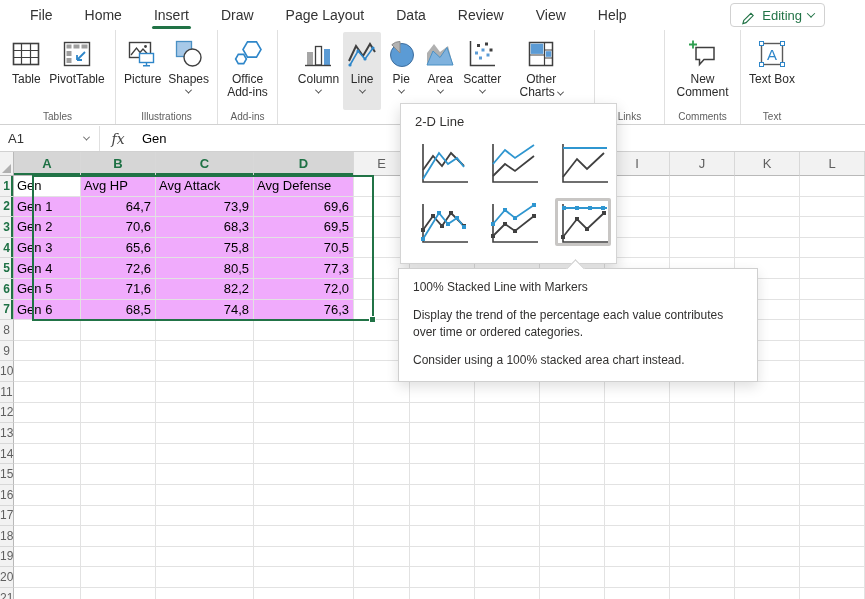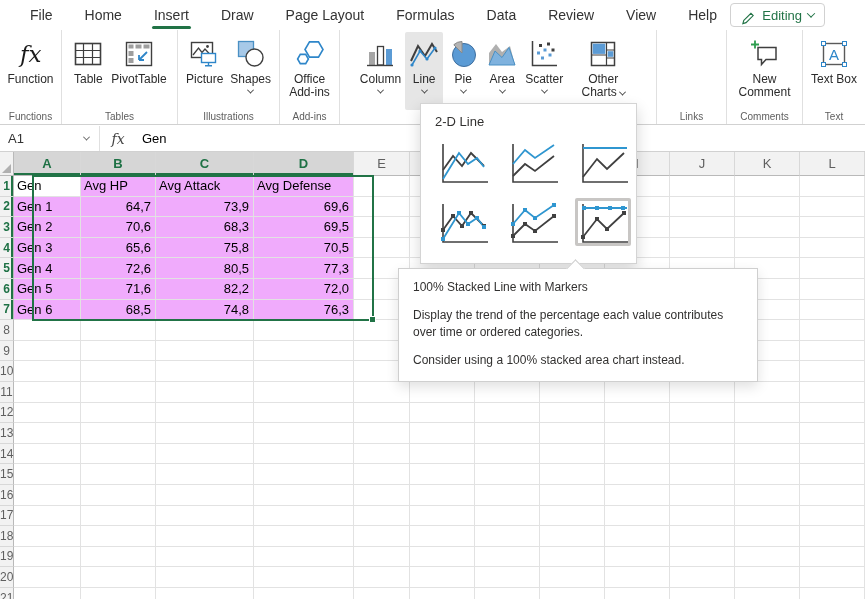--- a/index.html
+++ b/index.html
@@ -68,21 +68,21 @@
     font-size:13px; color:#000; display:flex; align-items:center; white-space:nowrap; overflow:hidden; }
   .cell.left { justify-content:flex-start; padding-left:3px; }
   .cell.right { justify-content:flex-end; padding-right:4px; }
   .cell.sel { background:#f0abfc; }
   .cell.active { background:#fff; }
   .sel-border { position:absolute; border:2px solid #217346; pointer-events:none; }
   .fill-handle { position:absolute; width:7px; height:7px; background:#217346;
     border:1px solid #fff; pointer-events:none; }
 
   
-  .panel { position:absolute; left:420px; top:103px; width:217px; height:161px;
+  .panel { position:absolute; left:400px; top:103px; width:217px; height:161px;
     background:#fff; border:1px solid #d4d4d4; box-shadow:0 6px 14px rgba(0,0,0,.16); z-index:20; }
   .panel-title { padding:10px 0 0 14px; font-size:13px; color:#323130; }
   .thumbs { display:flex; flex-wrap:wrap; gap:12px 14px; padding:9px 0 0 14px; width:217px; }
   .thumb { width:56px; height:48px; display:flex; align-items:center; justify-content:center;
     background:#fff; }
   .thumb.hl { border:3px solid #c8c6c4; border-radius:2px; }
 
   
   .caret { position:absolute; left:569px; top:262px; width:13px; height:13px; background:#fff;
     border-left:1px solid #cfcfcf; border-top:1px solid #cfcfcf; transform:rotate(45deg); z-index:25; }
@@ -264,47 +264,35 @@
   </defs>
 </svg>
 
 <div class="menubar">
   <div class="menu-tabs">
       <div class="mtab">File</div>
       <div class="mtab">Home</div>
       <div class="mtab active">Insert</div>
       <div class="mtab">Draw</div>
       <div class="mtab">Page Layout</div>
-      <div class="mtab">Formulas</div>
       <div class="mtab">Data</div>
       <div class="mtab">Review</div>
       <div class="mtab">View</div>
       <div class="mtab">Help</div>
     </div>
   <div class="editing-btn">
     <svg class="ricon" width="15" height="15">
         <use href="#pencil-icon"></use>
       </svg>
     <span>Editing</span>
     <span class="chev"></span>
   </div>
 </div>
 
 <div class="ribbon">
-    <div class="rgroup" style="width: 62px;">
-      <div class="rbtns">
-        <div class="rbtn">
-          <svg width="32" height="32" class="ricon">
-            <use href="#function-fx-icon"></use>
-          </svg>
-          <div class="rbtn-label">Function</div>
-        </div>
-      </div>
-      <div class="rgroup-label">Functions</div>
-    </div>
     <div class="rgroup" style="width: 116px;">
       <div class="rbtns">
         <div class="rbtn">
           <svg width="32" height="32" class="ricon">
             <use href="#table-icon"></use>
           </svg>
           <div class="rbtn-label">Table</div>
         </div>
         <div class="rbtn">
           <svg width="32" height="32" class="ricon">

